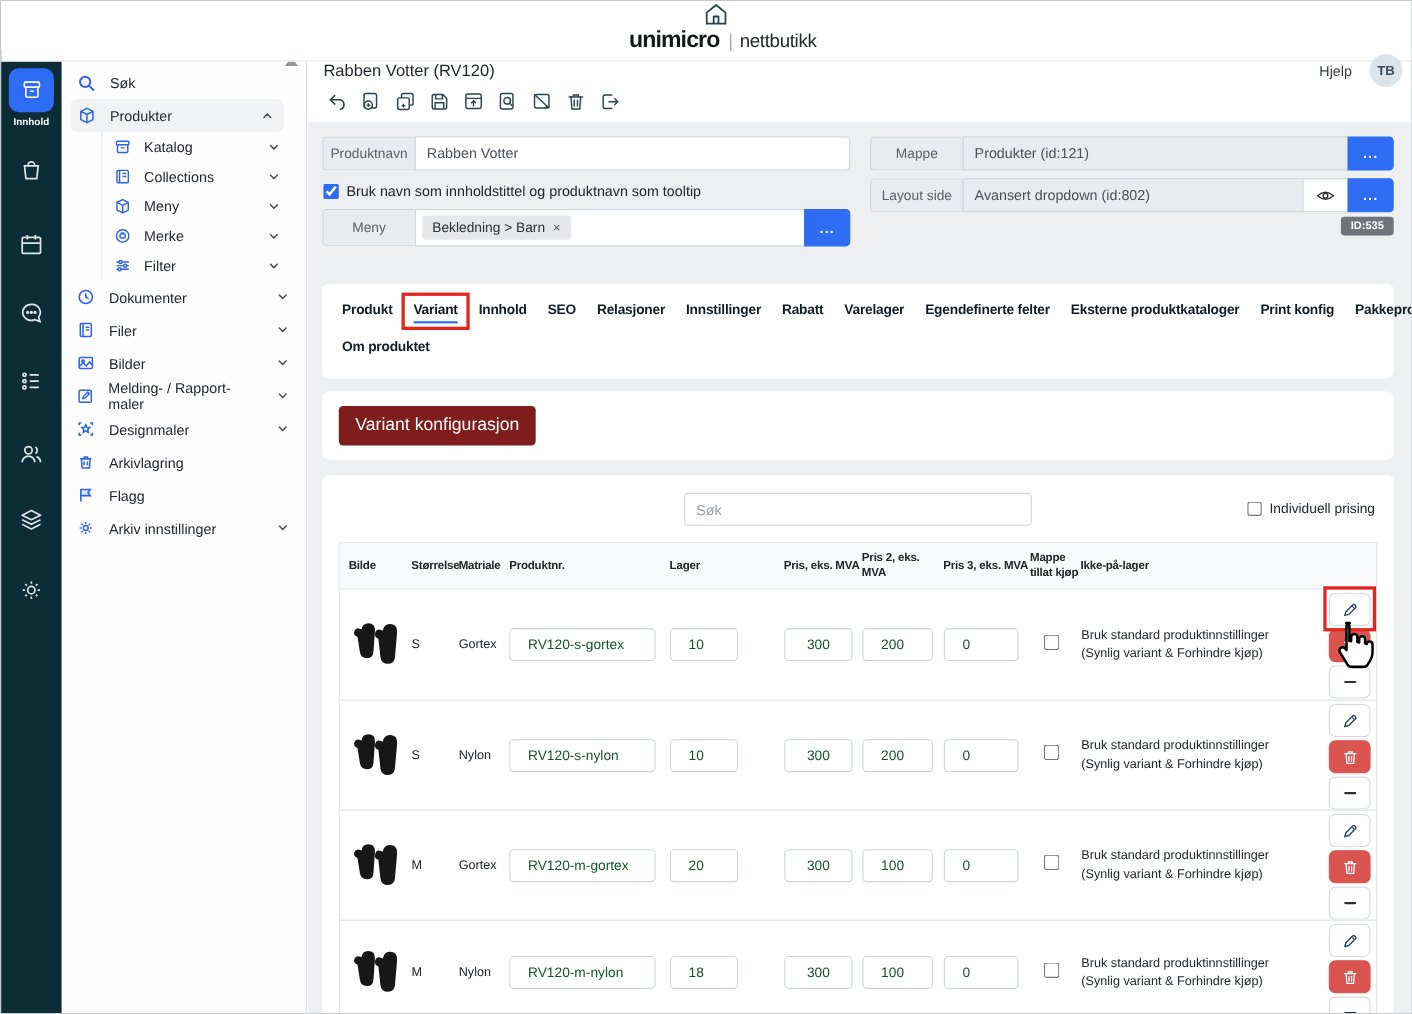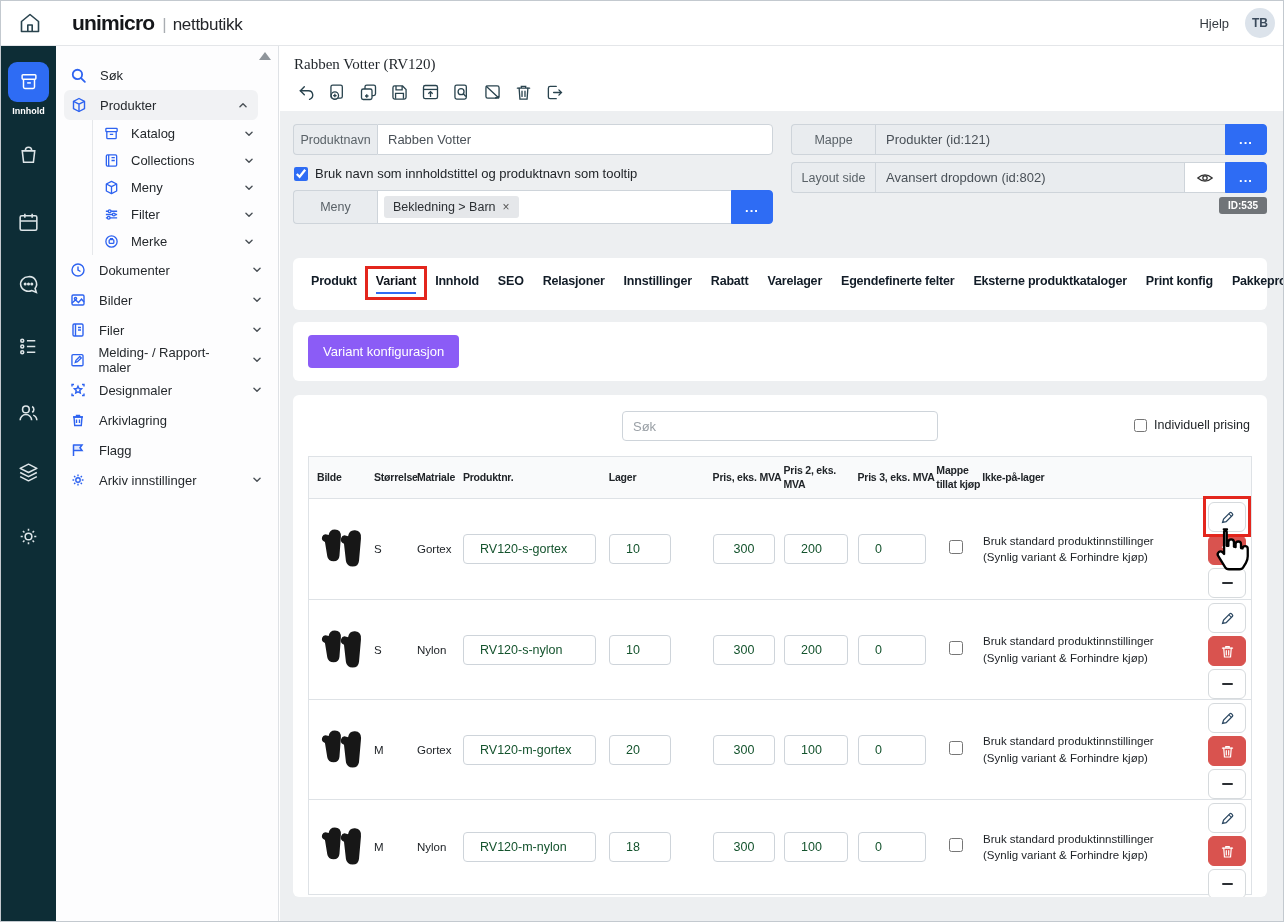--- a/index.html
+++ b/index.html
@@ -1,20 +1,20 @@
 <!DOCTYPE html>
 <html><head>
 <meta charset="utf-8">
 <style>
   * { margin:0; padding:0; box-sizing:border-box; }
   html,body { width:1284px; height:922px; background:#fff; font-family:"Liberation Sans",sans-serif; }
   .screen { position:relative; width:1284px; height:922px; border:1px solid #c3c9cf; background:#fff; overflow:hidden; }
 
   
-  .hdr { position:absolute; top:0; left:0; right:0; height:45px; background:#fff; border-bottom:1px solid #e4e6e9; display:flex; align-items:center; z-index:10; }
+  .hdr { position:absolute; top:0; left:0; right:0; height:55px; background:#fff; border-bottom:1px solid #e4e6e9; display:flex; align-items:center; z-index:10;flex-direction:column; }
   .home-ic { margin-left:17px; display:flex; }
   .logo { margin-left:30px; display:flex; align-items:baseline; }
   .logo-main { font-size:21px; font-weight:bold; color:#15171a; letter-spacing:-0.8px; }
   .logo-sep { color:#a9adb2; font-weight:300; margin:0 6px 0 8px; font-size:17px; }
   .logo-sub { font-size:17px; font-weight:400; color:#24262a; letter-spacing:-0.3px; }
   .hdr-right { margin-left:auto; display:flex; align-items:center; gap:16px; margin-right:8px; }
   .hjelp { font-size:13px; color:#343a40; cursor:pointer; }
   .avatar { width:30px; height:30px; border-radius:50%; background:#dce3eb; color:#3a4a5b; font-size:12px; font-weight:bold; display:flex; align-items:center; justify-content:center; }
 
   
@@ -28,21 +28,21 @@
   .side { position:absolute; top:45px; left:55px; width:223px; bottom:0; background:#fdfdfe; border-right:1px solid #dfe2e6; padding-top:14px; z-index:8; }
   .s-row { height:30px; display:flex; align-items:center; gap:13px; padding:0 14px; font-size:13px; color:#24282c; cursor:pointer; }
   .s-row .chev { margin-left:auto; display:flex; }
   .s-active { background:#f1f2f4; border-radius:6px; margin:0 20px 0 8px; padding:0 8px 0 7px; height:30px; }
   .s-sub { margin-left:36px; border-left:1px solid #e6e8eb; }
   .s-sub .s-row { height:27px; padding:0 22px 0 11px; gap:12px; }
   .scroll-up { position:absolute; top:6px; right:7px; width:0; height:0; border-left:6px solid transparent; border-right:6px solid transparent; border-bottom:8px solid #8f959b; cursor:pointer; }
 
   
   .main { position:absolute; top:45px; left:279px; right:0; bottom:0; background:#fff; }
-  .page-head { height:65px; padding:10px 0 0 14px;font-family:Liberation Serif, serif; }
+  .page-head { height:65px; padding:10px 0 0 14px; }
   .page-title { font-size:15px; color:#1f2429; }
   .toolbar { display:flex; gap:7px; margin-top:7px; align-items:center; }
   .tbtn { width:24px; height:24px; border:none; background:transparent; display:flex; align-items:center; justify-content:center; cursor:pointer; padding:0; }
 
   .content { position:absolute; top:65px; left:0; right:0; bottom:0; background:#edeff1; padding:13px 16px 0 13px; }
 
   
   .form-grid { display:flex; gap:18px; height:122px; }
   .col-l { width:480px; }
   .col-r { flex:1; }
@@ -67,21 +67,21 @@
   .card { background:#fff; border-radius:6px; }
   .tabs-card { margin-top:12px; padding:6px 16px 10px; }
   .tabs-row { display:flex; gap:15px; align-items:flex-start; flex-wrap:nowrap; }
   .tab { position:relative; font-size:12.5px; font-weight:700; color:#121c27; letter-spacing:-0.2px; padding:10px 2px 12px; white-space:nowrap; cursor:pointer; }
   .tab.active { color:#10141c; }
   .tab.active .underline { position:absolute; left:2px; right:2px; bottom:6px; height:2px; background:#2e6cf4; }
   .tab.active .redbox { position:absolute; left:-9px; right:-9px; top:2px; bottom:0; border:3px solid #e3261d; pointer-events:none; }
   .tabs-row2 { margin-top:-2px; }
 
   .config-card { margin-top:12px; padding:13px 15px; }
-  .btn-primary { background:#8b5cf6; color:#fff; border:none; border-radius:4px; font-size:13px; font-family:"Liberation Sans",sans-serif; padding:9px 15px; cursor:pointer; }
+  .btn-primary { background:#7f1d1d; color:#fff; border:none; border-radius:4px; font-size:16px; font-family:"Liberation Sans",sans-serif; padding:9px 15px; cursor:pointer; }
 
   .table-card { margin-top:14px; height:502px; padding:16px 15px 12px; overflow:hidden; }
   .search-row { position:relative; height:30px; margin-bottom:15px; }
   .search-input { position:absolute; left:50%; transform:translateX(-50%); width:316px; height:30px; border:1px solid #ced4da; border-radius:4px; font-size:13px; padding:0 10px; color:#495057; font-family:"Liberation Sans",sans-serif; }
   .search-input::placeholder { color:#9aa0a6; }
   .indiv { position:absolute; right:2px; top:7px; display:flex; align-items:center; gap:7px; font-size:12.5px; color:#212529; }
   .indiv input { width:13px; height:13px; }
 
   .vtable { border:1px solid #dee2e6; }
   .thead { display:flex; height:42px; align-items:center; background:#f9fafb; border-bottom:1px solid #dee2e6; }
@@ -256,78 +256,78 @@
           </svg>
         <span>Meny</span>
         <span class="chev">
             <svg width="14" height="14" viewBox="0 0 16 16">
               <use href="#i-chev-down"></use>
             </svg>
           </span>
       </div>
       <div class="s-row">
         <svg width="15" height="15" viewBox="0 0 16 16" fill="none" stroke="#2e63f0" stroke-width="1.4">
+            <circle cx="8" cy="8" r="6"></circle>
+            <rect x="5.5" y="6" width="5" height="4" rx="1"></rect>
+            <path d="M7 6 v-1 h2 v1"></path>
+          </svg>
+        <span>Merke</span>
+        <span class="chev">
+            <svg width="14" height="14" viewBox="0 0 16 16">
+              <use href="#i-chev-down"></use>
+            </svg>
+          </span>
+      </div>
+      <div class="s-row">
+        <svg width="15" height="15" viewBox="0 0 16 16" fill="none" stroke="#2e63f0" stroke-width="1.4">
             <path d="M2 4.5 h12 M2 8 h12 M2 11.5 h12"></path>
             <circle cx="6" cy="4.5" r="1.5" fill="#fff"></circle>
             <circle cx="10.5" cy="8" r="1.5" fill="#fff"></circle>
             <circle cx="5" cy="11.5" r="1.5" fill="#fff"></circle>
           </svg>
         <span>Filter</span>
         <span class="chev">
             <svg width="14" height="14" viewBox="0 0 16 16">
               <use href="#i-chev-down"></use>
             </svg>
           </span>
       </div>
-      <div class="s-row">
-        <svg width="15" height="15" viewBox="0 0 16 16" fill="none" stroke="#2e63f0" stroke-width="1.4">
-            <circle cx="8" cy="8" r="6"></circle>
-            <rect x="5.5" y="6" width="5" height="4" rx="1"></rect>
-            <path d="M7 6 v-1 h2 v1"></path>
-          </svg>
-        <span>Merke</span>
-        <span class="chev">
-            <svg width="14" height="14" viewBox="0 0 16 16">
-              <use href="#i-chev-down"></use>
-            </svg>
-          </span>
-      </div>
     </div>
 
     <div class="s-row">
       <svg width="16" height="16" viewBox="0 0 16 16" fill="none" stroke="#2e63f0" stroke-width="1.4">
           <circle cx="8" cy="8" r="6"></circle>
           <path d="M8 4.5 V8 l2.5 1.5"></path>
         </svg>
       <span>Dokumenter</span>
       <span class="chev">
           <svg width="14" height="14" viewBox="0 0 16 16">
             <use href="#i-chev-down"></use>
           </svg>
         </span>
     </div>
     <div class="s-row">
       <svg width="16" height="16" viewBox="0 0 16 16" fill="none" stroke="#2e63f0" stroke-width="1.4">
+          <rect x="3" y="2" width="10" height="12" rx="1.2"></rect>
+          <path d="M5.5 2 v12 M8 5.5 h3 M8 8 h3"></path>
+        </svg>
+      <span>Filer</span>
+      <span class="chev">
+          <svg width="14" height="14" viewBox="0 0 16 16">
+            <use href="#i-chev-down"></use>
+          </svg>
+        </span>
+    </div>
+    <div class="s-row">
+      <svg width="16" height="16" viewBox="0 0 16 16" fill="none" stroke="#2e63f0" stroke-width="1.4">
           <rect x="2" y="3" width="12" height="10" rx="1.2"></rect>
           <circle cx="5.5" cy="6.5" r="1.1"></circle>
           <path d="M2 11 l3.5-3 3 2.5 3-3.5 2.5 3"></path>
         </svg>
       <span>Bilder</span>
-      <span class="chev">
-          <svg width="14" height="14" viewBox="0 0 16 16">
-            <use href="#i-chev-down"></use>
-          </svg>
-        </span>
-    </div>
-    <div class="s-row">
-      <svg width="16" height="16" viewBox="0 0 16 16" fill="none" stroke="#2e63f0" stroke-width="1.4">
-          <rect x="3" y="2" width="10" height="12" rx="1.2"></rect>
-          <path d="M5.5 2 v12 M8 5.5 h3 M8 8 h3"></path>
-        </svg>
-      <span>Filer</span>
       <span class="chev">
           <svg width="14" height="14" viewBox="0 0 16 16">
             <use href="#i-chev-down"></use>
           </svg>
         </span>
     </div>
     <div class="s-row">
       <svg width="16" height="16" viewBox="0 0 16 16" fill="none" stroke="#2e63f0" stroke-width="1.4">
           <rect x="2" y="2.5" width="11.5" height="11.5" rx="1.2"></rect>
           <path d="M5.5 10.5 l.7-2.2 4-4 1.5 1.5 -4 4 -2.2.7 Z"></path>
@@ -501,20 +501,23 @@
           <span class="tab">Innhold</span>
           <span class="tab">SEO</span>
           <span class="tab">Relasjoner</span>
           <span class="tab">Innstillinger</span>
           <span class="tab">Rabatt</span>
           <span class="tab">Varelager</span>
           <span class="tab">Egendefinerte felter</span>
           <span class="tab">Eksterne produktkataloger</span>
           <span class="tab">Print konfig</span>
           <span class="tab">Pakkeprodukt</span>
+        </div>
+        <div class="tabs-row tabs-row2">
+          <span class="tab">Om produktet</span>
         </div>
       </section>
 
       <section class="card config-card">
         <button class="btn-primary">Variant konfigurasjon</button>
       </section>
 
       <section class="card table-card">
         <div class="search-row">
           <input class="search-input" placeholder="Søk" style="">

